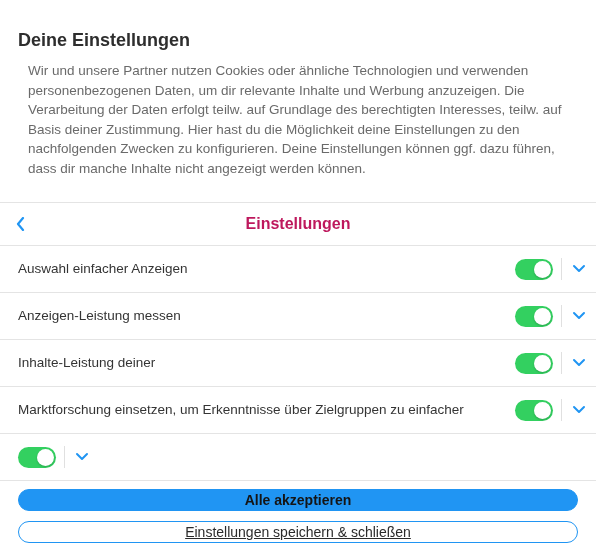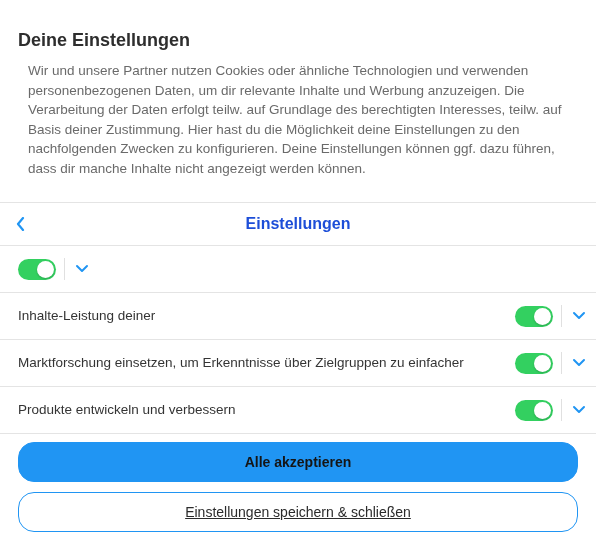--- a/index.html
+++ b/index.html
@@ -23,21 +23,21 @@
     position: relative;
     display: flex; align-items: center; justify-content: center;
     padding: 12px 18px 12px 18px;
   }
   .back {
     position: absolute; left: 14px; top: 50%; transform: translateY(-50%);
     width: 14px; height: 14px; display: flex; align-items: center; justify-content: center;
     cursor: pointer;
   }
   .header-title {
-    font-size: 16px; font-weight: 700; color: #1d4ed8;
+    font-size: 16px; font-weight: 700; color: #be185d;
   }
   .section-label {
     font-size: 12.5px; color: #8a8a8a; padding: 10px 0 10px 4px;
   }
   .list { }
   .row {
     display: flex; align-items: center; justify-content: space-between;
     padding: 12px 8px 12px 18px;
     border-top: 1px solid #e4e4e4;
     gap: 10px;
@@ -64,21 +64,21 @@
   }
   .sep {
     width: 1px; height: 22px; background: #e0e0e0;
   }
   .chev {
     width: 18px; height: 18px; display: flex; align-items: center; justify-content: center;
     cursor: pointer;
   }
   .btns { padding: 8px 18px 14px 18px; display: flex; flex-direction: column; gap: 10px; }
   .btn {
-    border-radius: 16px; padding: 11px 10px; text-align: center;
+    border-radius: 16px; padding: 2px 10px; text-align: center;
     font-size: 14px; font-weight: 600; cursor: pointer;
     border: 1.5px solid transparent;
   }
   .btn-primary {
     background: #2095f3; color: #151515; border-color: #2095f3;
   }
   .btn-secondary {
     background: #fff; color: #2b2b2b; border-color: #2095f3;
     text-decoration: underline; font-weight: 500;
   }
@@ -100,22 +100,37 @@
       <svg width="10" height="14" viewBox="0 0 10 14">
         <polyline points="7,1 2,7 7,13" fill="none" stroke="#2095f3" stroke-width="2.2" stroke-linecap="round" stroke-linejoin="round"></polyline>
       </svg>
     </div>
     <div class="header-title">Einstellungen</div>
   </div>
 
 
   <div class="list">
 
+    <div class="row">
+      <div class="row-label">Auswahl einfacher Anzeigen</div>
+      <div class="row-ctrls">
+        <div class="toggle">
+            <div class="knob"></div>
+          </div>
+        <div class="sep"></div>
+        <div class="chev">
+          <svg width="14" height="10" viewBox="0 0 14 10">
+            <polyline points="2,2 7,7 12,2" fill="none" stroke="#2095f3" stroke-width="2" stroke-linecap="round" stroke-linejoin="round"></polyline>
+          </svg>
+        </div>
+      </div>
+    </div>
 
     <div class="row">
+      <div class="row-label">Anzeigen-Leistung messen</div>
       <div class="row-ctrls">
         <div class="toggle">
             <div class="knob"></div>
           </div>
         <div class="sep"></div>
         <div class="chev">
           <svg width="14" height="10" viewBox="0 0 14 10">
             <polyline points="2,2 7,7 12,2" fill="none" stroke="#2095f3" stroke-width="2" stroke-linecap="round" stroke-linejoin="round"></polyline>
           </svg>
         </div>
@@ -146,21 +161,20 @@
         <div class="sep"></div>
         <div class="chev">
           <svg width="14" height="10" viewBox="0 0 14 10">
             <polyline points="2,2 7,7 12,2" fill="none" stroke="#2095f3" stroke-width="2" stroke-linecap="round" stroke-linejoin="round"></polyline>
           </svg>
         </div>
       </div>
     </div>
 
     <div class="row">
-      <div class="row-label">Produkte entwickeln und verbessern</div>
       <div class="row-ctrls">
         <div class="toggle">
             <div class="knob"></div>
           </div>
         <div class="sep"></div>
         <div class="chev">
           <svg width="14" height="10" viewBox="0 0 14 10">
             <polyline points="2,2 7,7 12,2" fill="none" stroke="#2095f3" stroke-width="2" stroke-linecap="round" stroke-linejoin="round"></polyline>
           </svg>
         </div>

